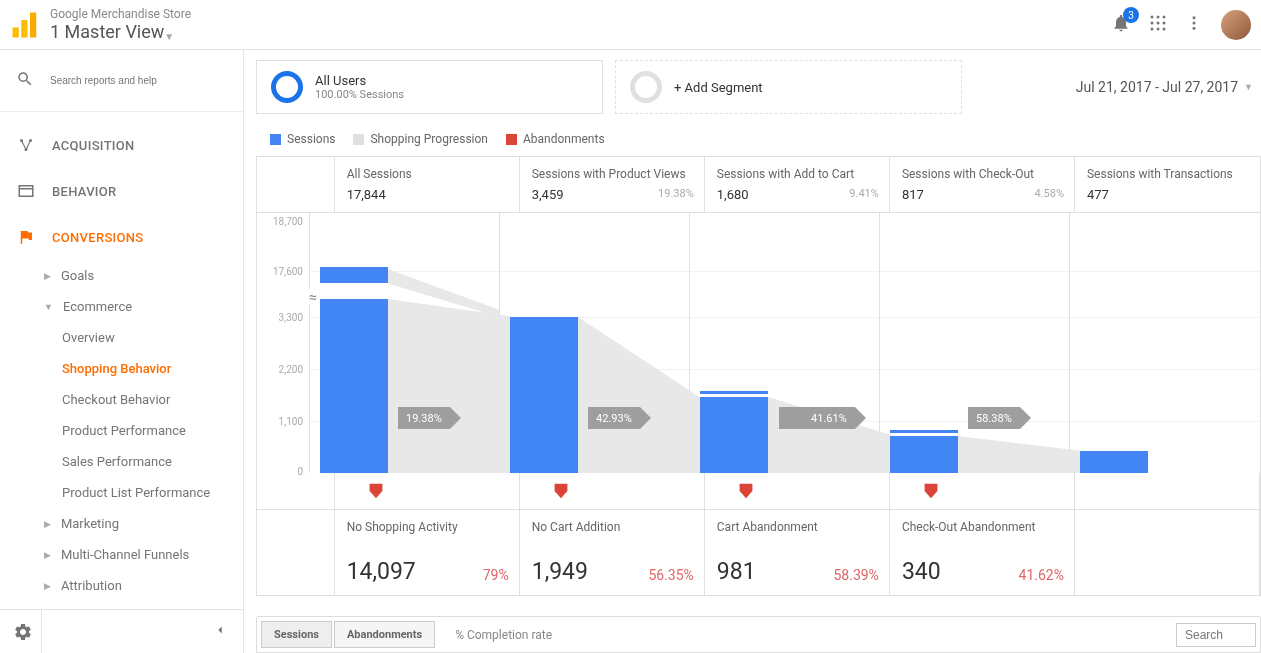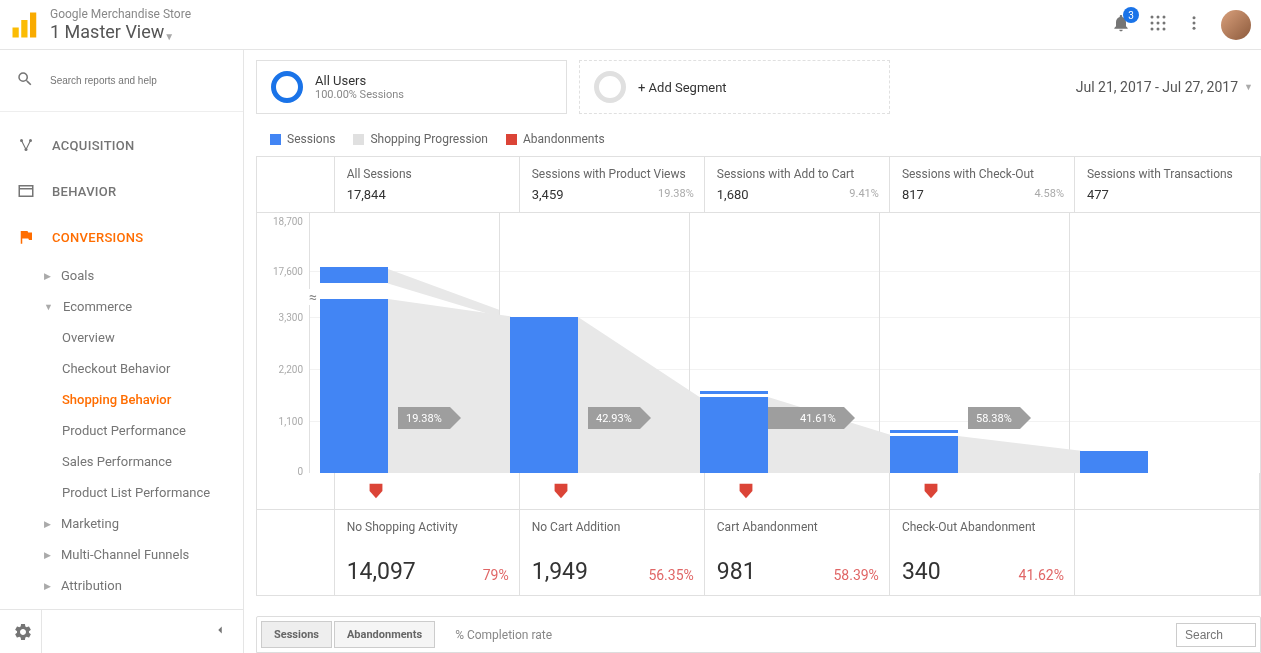--- a/index.html
+++ b/index.html
@@ -23,21 +23,21 @@
 .nav-section.active { color:#ff6d00;}
 .nav-section .icon { width:20px; display:flex; justify-content:center;}
 .sub { padding-left:28px; }
 .sub-item { padding: 8px 16px; color:#757575; font-size:13px; cursor:pointer; display:flex; align-items:center; gap:10px;}
 .sub-item.selected { color:#ff6d00; font-weight:500;}
 .caret { font-size:9px; color:#aaa; }
 .bottom-bar { border-top:1px solid #e5e5e5; height:44px; display:flex; align-items:center; padding:0 4px; justify-content:space-between;}
 .gear-box { width:38px; height:44px; display:flex; align-items:center; justify-content:center; border-right:1px solid #e5e5e5;}
 .content { flex:1; overflow:auto; padding: 10px 0 0 12px; position:relative;}
 .seg-row { display:flex; gap:12px; align-items:stretch; }
-.seg-card { border:1px solid #e0e0e0; padding:10px 14px; display:flex; align-items:center; gap:12px; width:311px; background:#fff;}
+.seg-card { border:1px solid #e0e0e0; padding:10px 14px; display:flex; align-items:center; gap:12px; width:347px; background:#fff;}
 .seg-card.add { border-style:dashed; color:#888;}
 .seg-circle { width:32px; height:32px; border:5px solid #1a73e8; border-radius:50%;}
 .seg-circle.gray { border-color:#e0e0e0;}
 .seg-text .t1 { font-size:13px; color:#333;}
 .seg-text .t2 { font-size:11px; color:#888;}
 .date-range { margin-left:auto; padding:4px 8px; color:#555; font-size:14px; display:flex; gap:6px; align-items:center;}
 .legend { display:flex; gap:18px; padding:18px 14px 10px; font-size:12px; color:#666;}
 .legend-item { display:flex; align-items:center; gap:6px;}
 .sw { width:11px; height:11px;}
 .funnel { position:relative; border:1px solid #e0e0e0; border-bottom:none; margin-right:0;}
@@ -168,25 +168,25 @@
             <span>Goals</span>
           </div>
         <div class="sub-item">
             <span class="caret">▼</span>
             <span>Ecommerce</span>
           </div>
         <div style="padding-left:18px;">
           <div class="sub-item">
               <span>Overview</span>
             </div>
-          <div class="sub-item">
-              <span>Checkout Behavior</span>
-            </div>
           <div class="sub-item selected">
               <span>Shopping Behavior</span>
+            </div>
+          <div class="sub-item">
+              <span>Checkout Behavior</span>
             </div>
           <div class="sub-item">
               <span>Product Performance</span>
             </div>
           <div class="sub-item">
               <span>Sales Performance</span>
             </div>
           <div class="sub-item">
               <span>Product List Performance</span>
             </div>
@@ -311,21 +311,21 @@
             <div class="arrow-tag" style="left:88px; bottom:44px;">
                 <span>42.93%</span>
               </div>
           </div>
           <div class="cc">
             <div class="bar-blue" style="height:76px;">
                 <div style="position:absolute;top:-6px;left:0;right:0;height:3px;background:#4285f4;"></div>
                 <div style="position:absolute;top:-3px;left:0;right:0;height:3px;background:#fff;"></div>
               </div>
             <div class="prog-area" style="left:78px; right:-12px; bottom:0; height:76px; clip-path: polygon(0 0, 100% 50%, 100% 100%, 0 100%);"></div>
-            <div class="arrow-tag" style="left:78px; bottom:44px;padding-left:32px;">
+            <div class="arrow-tag" style="left:89px; bottom:44px;padding-left:32px;">
                 <span>41.61%</span>
               </div>
           </div>
           <div class="cc">
             <div class="bar-blue" style="height:37px;">
                 <div style="position:absolute;top:-6px;left:0;right:0;height:3px;background:#4285f4;"></div>
                 <div style="position:absolute;top:-3px;left:0;right:0;height:3px;background:#fff;"></div>
               </div>
             <div class="prog-area" style="left:78px; right:-12px; bottom:0; height:37px; clip-path: polygon(0 0, 100% 40%, 100% 100%, 0 100%);"></div>
             <div class="arrow-tag" style="left:88px; bottom:44px;">

